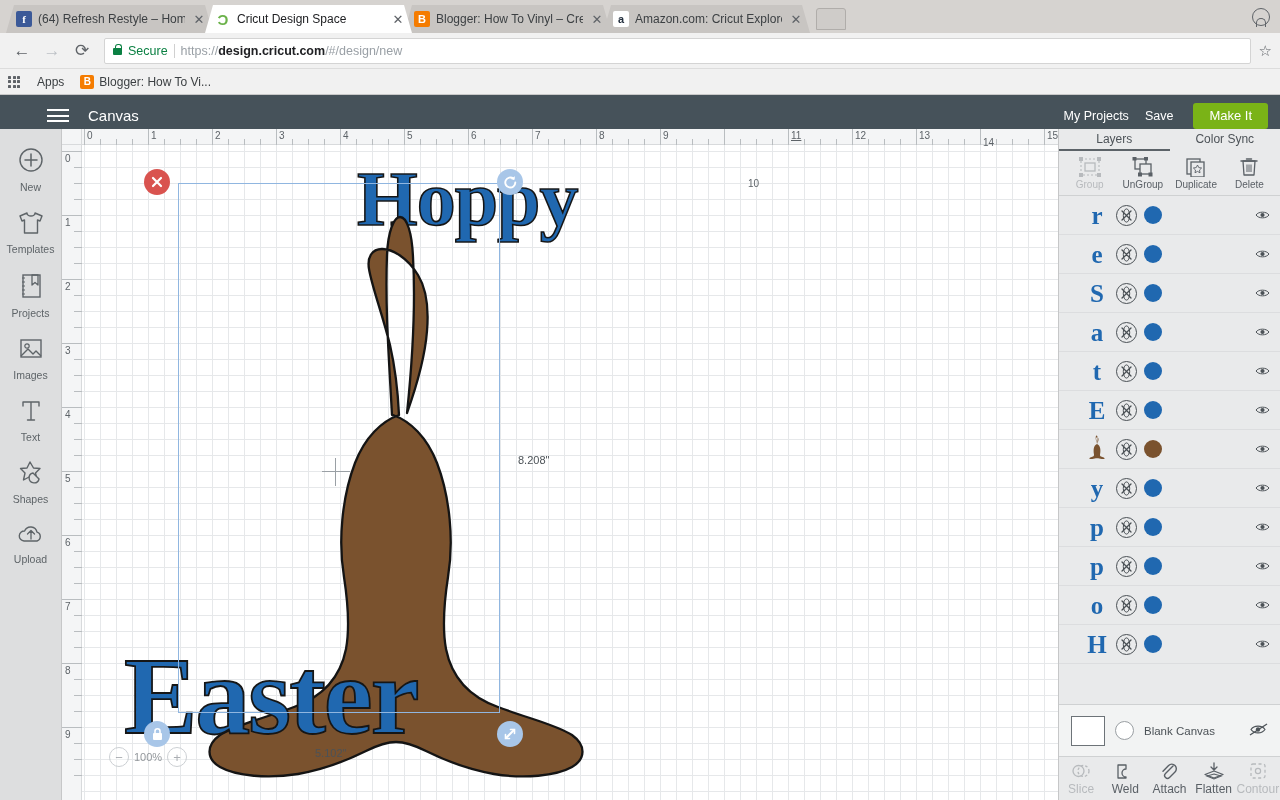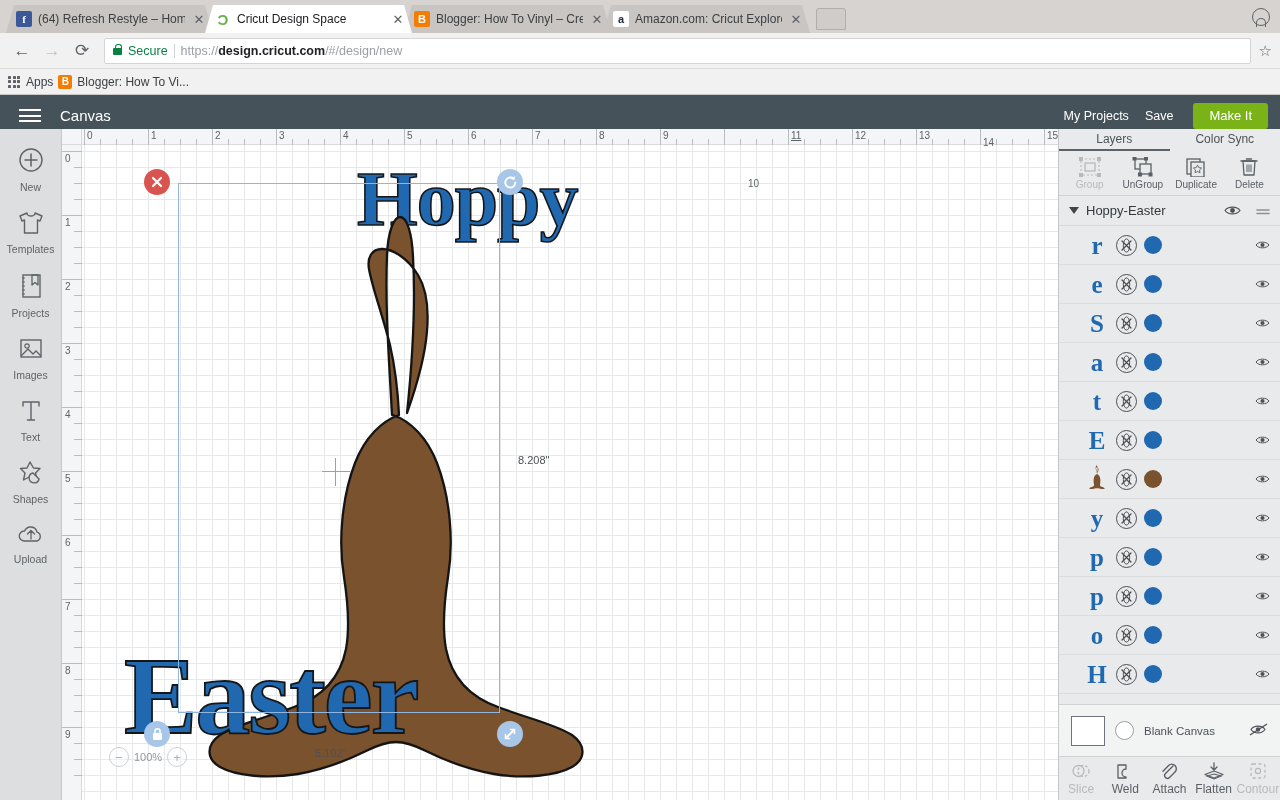--- a/index.html
+++ b/index.html
@@ -81,38 +81,38 @@
     border-bottom: none; border-radius: 3px 3px 0 0;
   }
   .secure-label { color: #0b8043; font-size: 12.5px; }
   .url-sep { width: 1px; height: 14px; background: #d0d0d0; }
   .url-text { font-size: 12.5px; color: #9aa0a6; white-space: nowrap; }
   .url-text .host { color: #202124; font-weight: bold; }
   .star-icon { font-size: 15px; color: #5f6368; margin-left: 6px; }
 
   .bookmarkbar {
     height: 26px; background: #f1f1f1; display: flex; align-items: center;
-    gap: 5px; padding: 0 8px; border-bottom: 1px solid #c9c9c9;
+    gap: 16px; padding: 0 8px; border-bottom: 1px solid #c9c9c9;
   }
   .apps-grid {
     display: grid; grid-template-columns: repeat(3, 3px);
     grid-gap: 1.5px; margin-right: 1px;
   }
   .apps-grid i { width: 3px; height: 3px; background: #5f6368; border-radius: .5px; }
   .bm-item { font-size: 12px; color: #3c4043; display: flex; align-items: center; gap: 5px; }
   .bm-fav {
     width: 14px; height: 14px; background: #f57c00; color: #fff;
     font-size: 10px; font-weight: bold; display: flex;
     align-items: center; justify-content: center; border-radius: 2px;
   }
 
   
   .app-header {
     height: 41px; background: #46525a; display: flex; align-items: center;
-    color: #fff; position: relative;
+    color: #fff; position: relative; padding-left: 28px;
   }
   .hamburger { width: 60px; display: flex; flex-direction: column; align-items: center; gap: 3.5px; }
   .hamburger i { width: 22px; height: 2px; background: #fff; display: block; }
   .canvas-label { font-size: 15px; }
   .doc-title {
     position: absolute; left: 0; right: 0; text-align: center;
     font-size: 14px; pointer-events: none;
   }
   .header-right {
     margin-left: auto; display: flex; align-items: center;
@@ -863,35 +863,20 @@
       <svg width="20" height="20" viewBox="0 0 20 20">
           <path d="M4 4 H16 L15 18 H5 Z" fill="none" stroke="#5a6066" stroke-width="1.3" stroke-linejoin="round"></path>
           <path d="M2 4 H18" stroke="#5a6066" stroke-width="1.5" stroke-linecap="round"></path>
           <path d="M7.5 2 H12.5" stroke="#5a6066" stroke-width="1.5" stroke-linecap="round"></path>
           <path d="M8 7.5 V15 M10 7.5 V15 M12 7.5 V15" stroke="#5a6066" stroke-width="1"></path>
         </svg>
       <span class="lbl">Delete</span>
     </span>
   </div>
 
-  <div class="group-row">
-    <span class="tri"></span>
-    <span class="group-name">Hoppy-Easter</span>
-    <span class="eye">
-      <svg width="17" height="11" viewBox="0 0 17 11">
-          <path d="M1 5.5 C4 1 13 1 16 5.5 C13 10 4 10 1 5.5 Z" fill="none" stroke="#4c5257" stroke-width="1.1"></path>
-          <circle cx="8.5" cy="5.5" r="2.4" fill="#4c5257"></circle>
-        </svg>
-    </span>
-    <span style="margin-left:8px">
-      <svg width="14" height="9" viewBox="0 0 14 9">
-          <path d="M1 3 H13 M1 6.5 H13" stroke="#8d9297" stroke-width="1.6" stroke-linecap="round"></path>
-        </svg>
-    </span>
-  </div>
 
   <div class="layer-list" id="layerList">
       <div class="layer-row">
         <span class="layer-glyph" style="color: rgb(32, 104, 176);">r</span>
         <span class="cut-icon">
           <svg width="15" height="15" viewBox="0 0 15 15">
             <path d="M3 3 L12 12 M12 3 L3 12" stroke="#4a5055" stroke-width="1.3" stroke-linecap="round"></path>
             <ellipse cx="7.5" cy="7.5" rx="3.2" ry="6.6" fill="none" stroke="#4a5055" stroke-width="1"></ellipse>
           </svg>
         </span>

